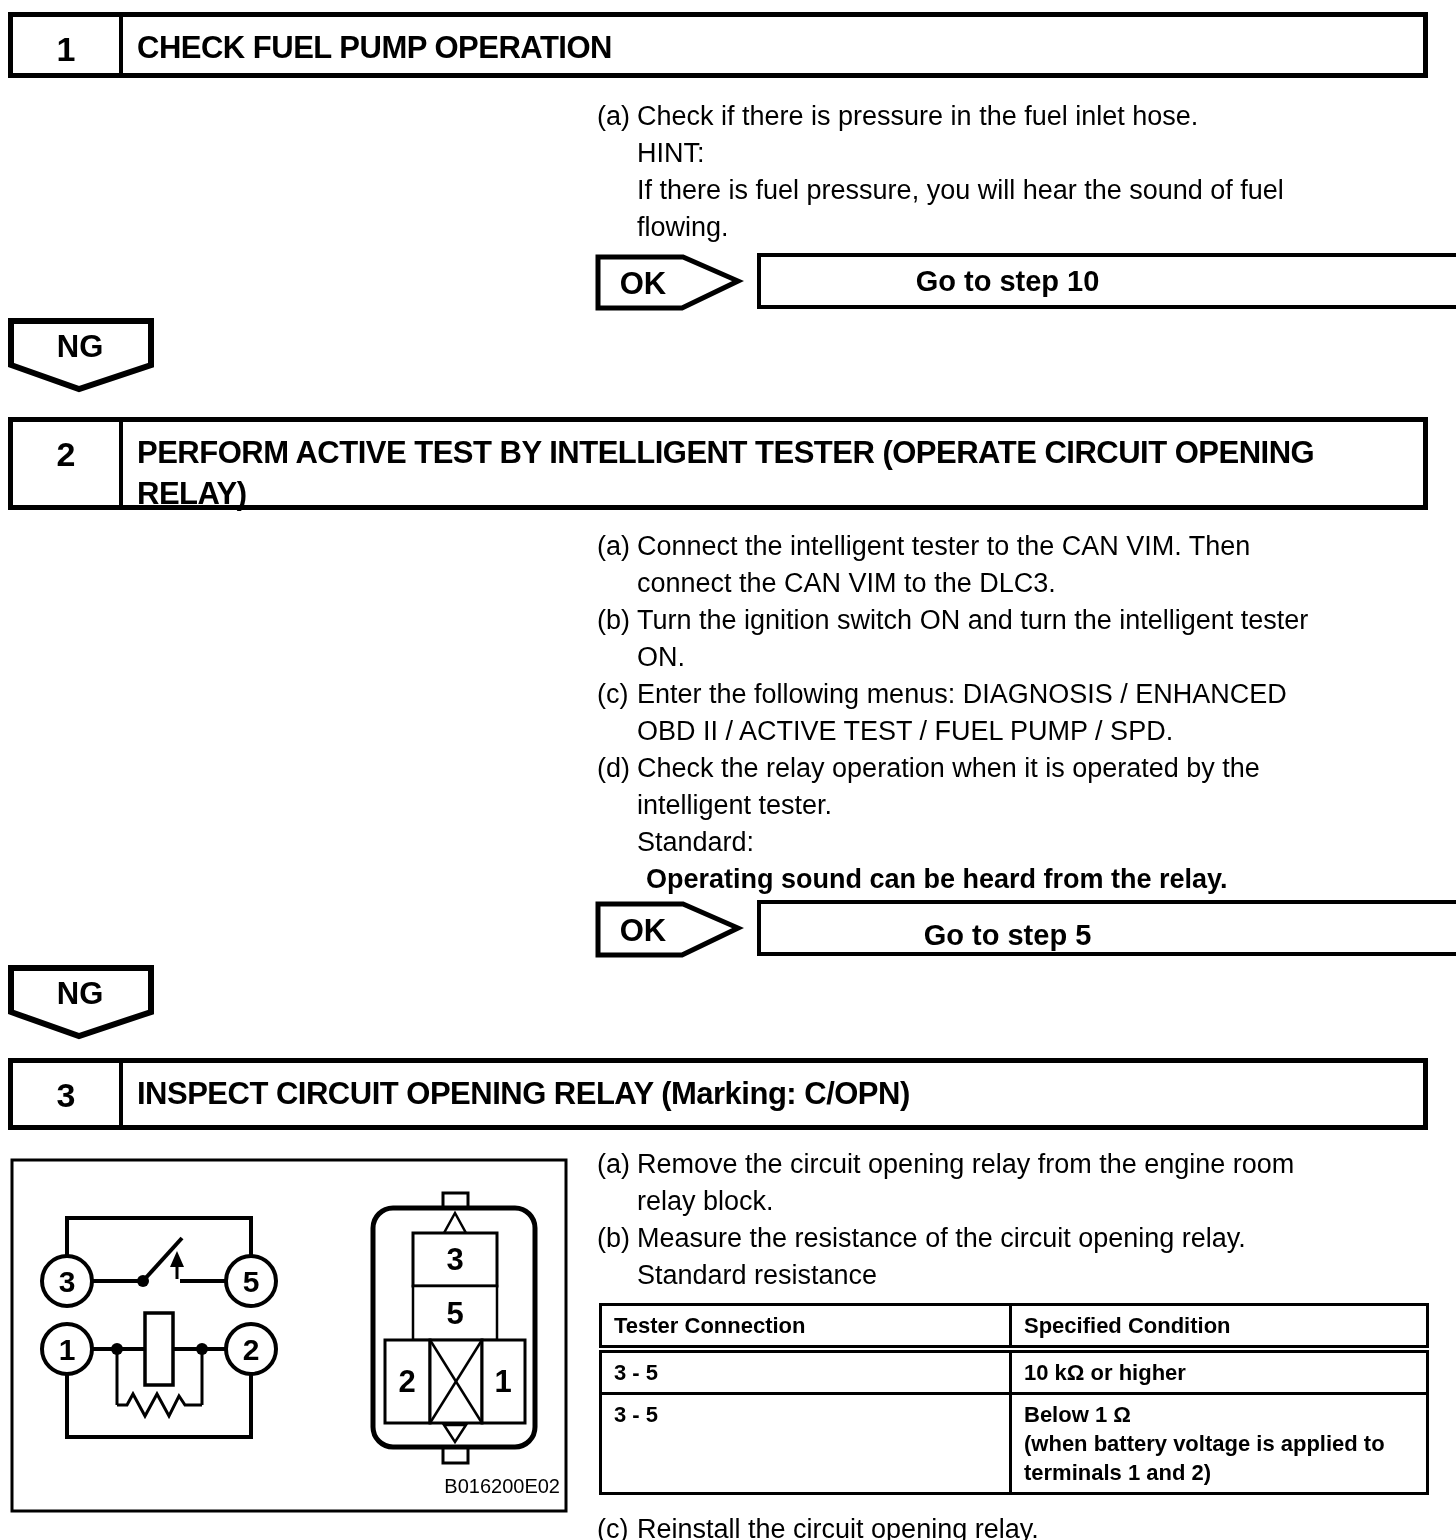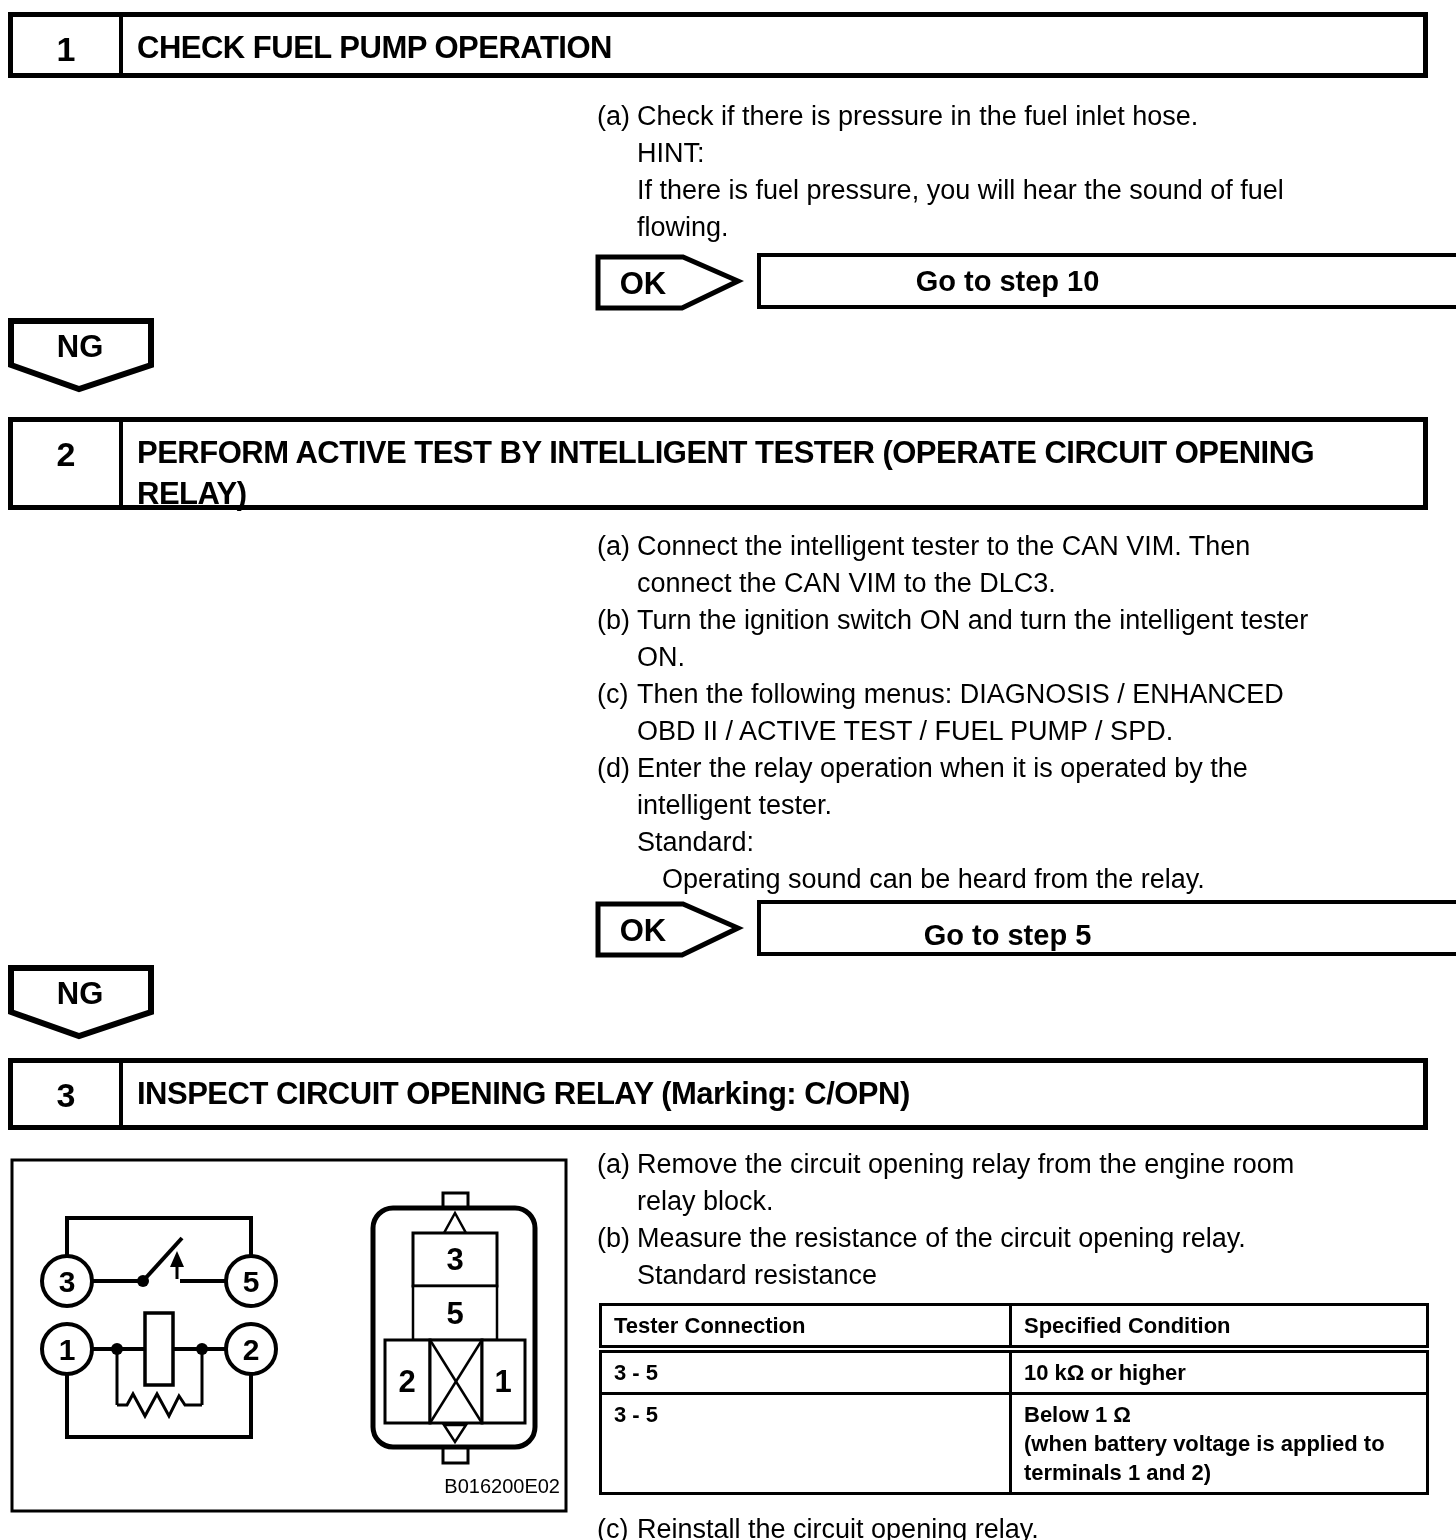--- a/index.html
+++ b/index.html
@@ -48,21 +48,21 @@
     position: absolute;
     left: 597px;
     width: 850px;
     font-size: 27px;
     line-height: 37px;
   }
   .flow-item { display: flex; }
   .flow-item .marker { flex: 0 0 40px; }
   .flow-item .item-text { white-space: pre-line; }
   .std-label { font-weight: normal; margin-left: 40px; }
-  .std-text  { font-weight: normal; margin-left: 65px; }
+  .std-text  { font-weight: bold; margin-left: 49px; }
 
   
   .ok-arrow { position: absolute; left: 595px; }
   .goto-box {
     position: absolute;
     left: 757px;
     width: 755px;
     height: 56px;
     border: 4px solid #000;
     display: flex;
@@ -160,26 +160,26 @@
       <div class="item-text">Connect the intelligent tester to the CAN VIM. Then
 connect the CAN VIM to the DLC3.</div>
     </div>
     <div class="flow-item">
       <div class="marker">(b)</div>
       <div class="item-text">Turn the ignition switch ON and turn the intelligent tester
 ON.</div>
     </div>
     <div class="flow-item">
       <div class="marker">(c)</div>
-      <div class="item-text">Then the following menus: DIAGNOSIS / ENHANCED
+      <div class="item-text">Enter the following menus: DIAGNOSIS / ENHANCED
 OBD II / ACTIVE TEST / FUEL PUMP / SPD.</div>
     </div>
     <div class="flow-item">
       <div class="marker">(d)</div>
-      <div class="item-text">Enter the relay operation when it is operated by the
+      <div class="item-text">Check the relay operation when it is operated by the
 intelligent tester.</div>
     </div>
     <div class="std-label">Standard:</div>
     <div class="std-text">Operating sound can be heard from the relay.</div>
   </div>
 
   <svg class="ok-arrow" style="top:901px;" width="150" height="58" viewBox="0 0 150 58">
     <polygon points="3,3 88,3 143,27 87,54 3,54" fill="#fff" stroke="#000" stroke-width="5"></polygon>
     <text class="shape-text" x="48" y="40" font-size="31" text-anchor="middle">OK</text>
   </svg>

